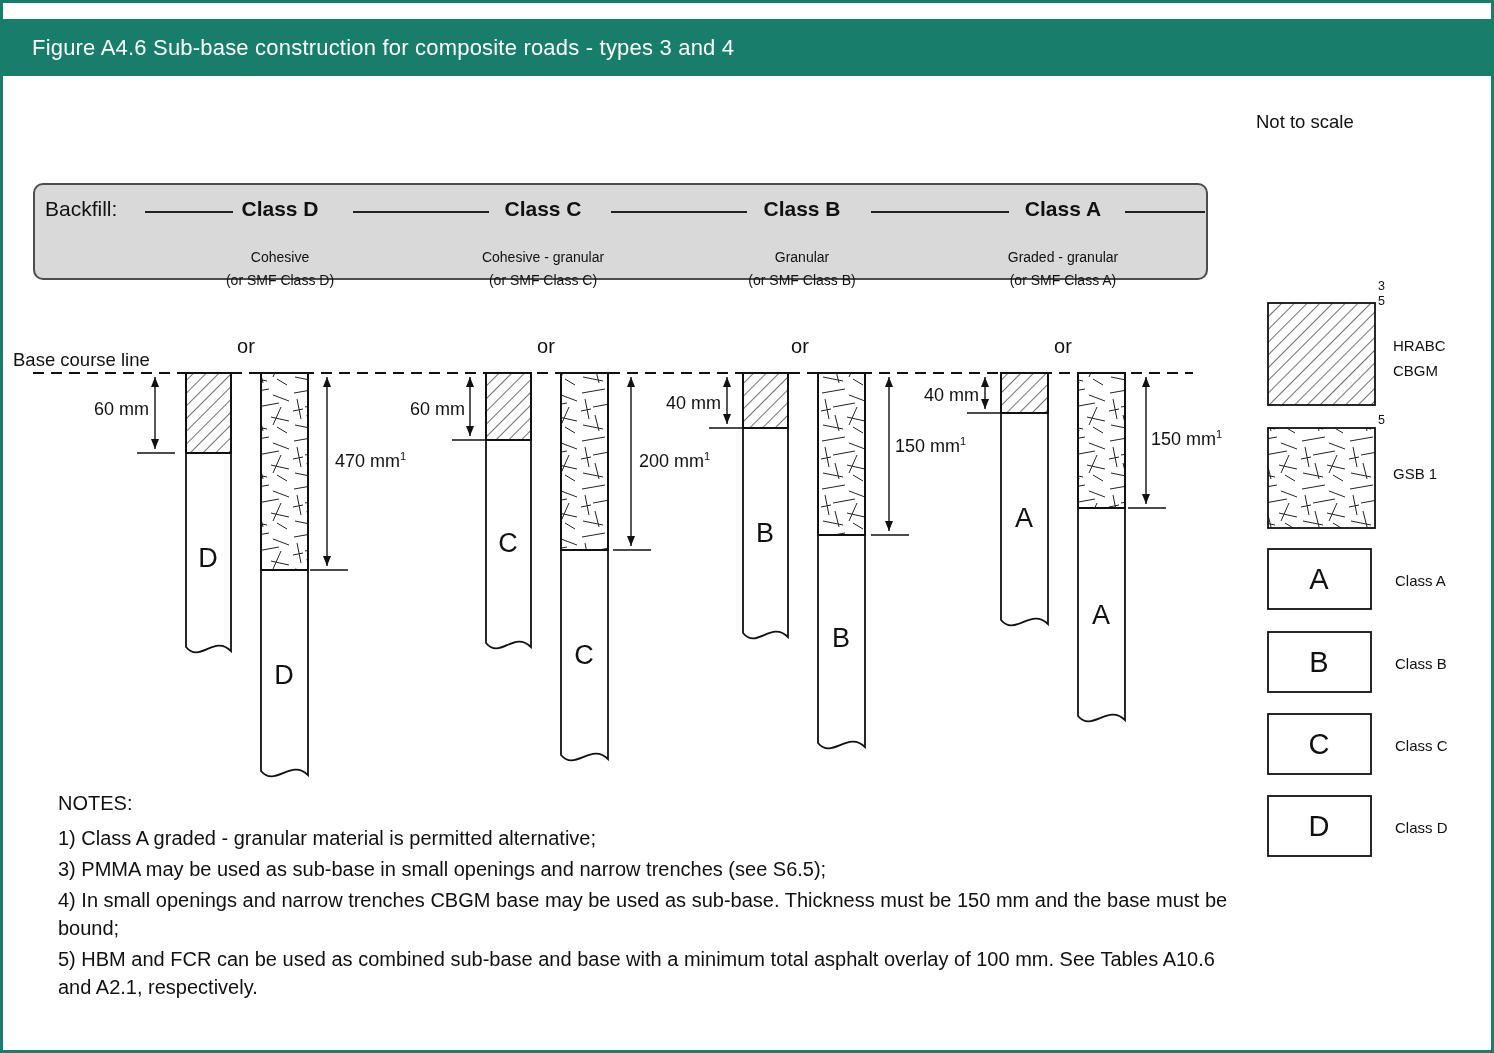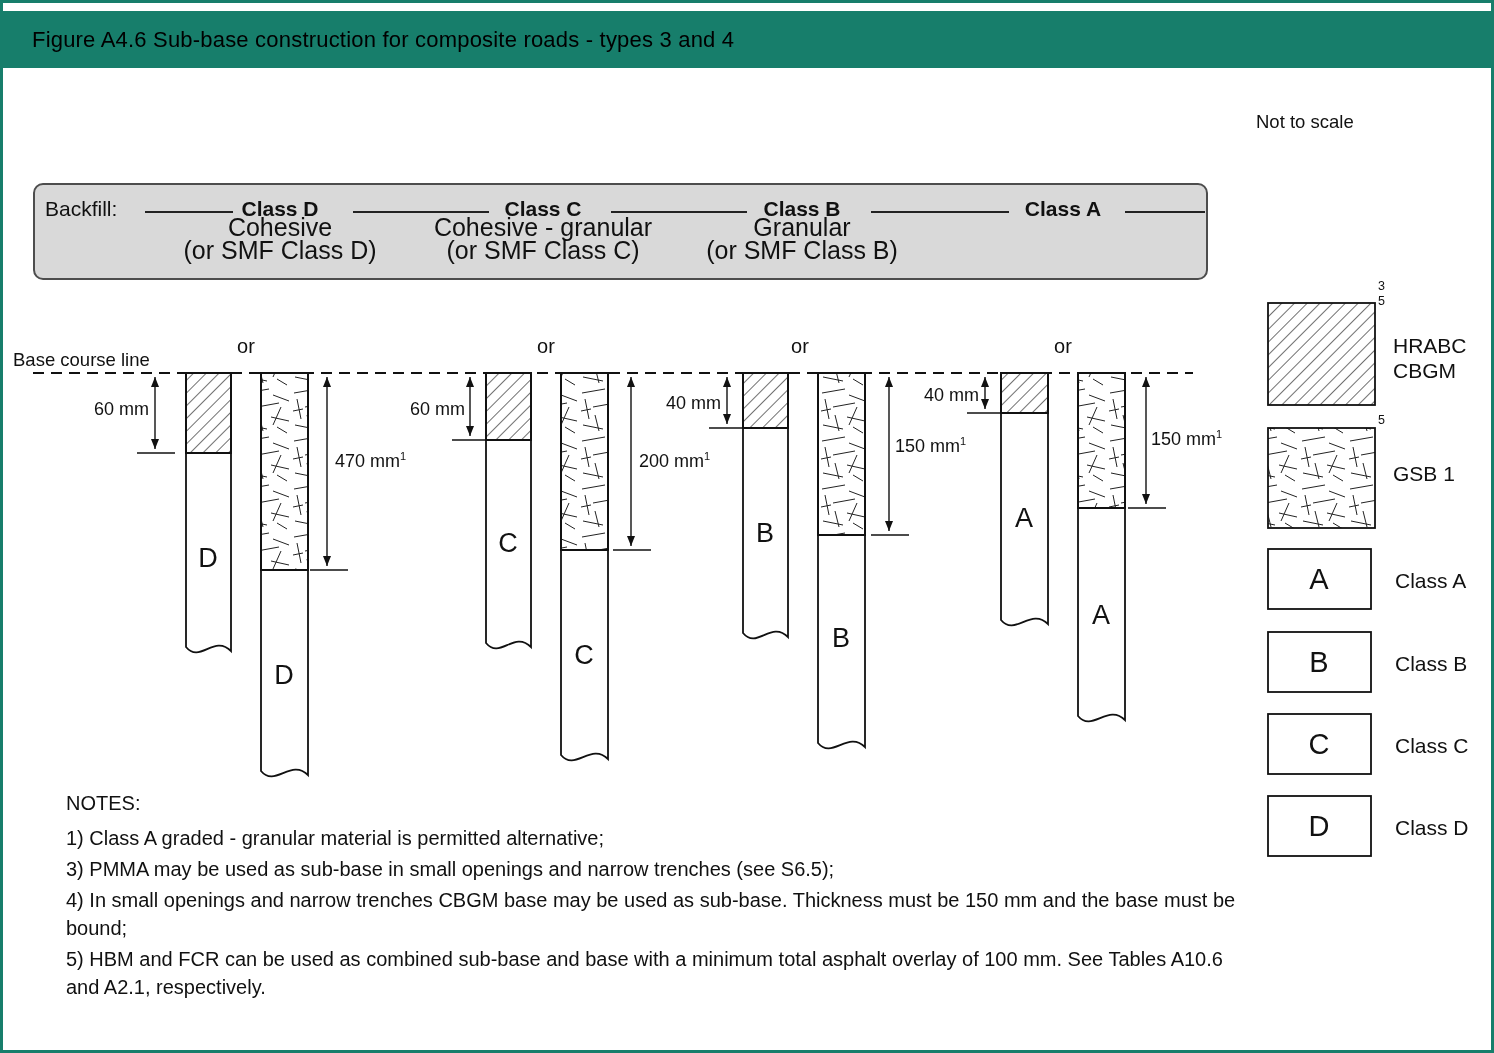--- a/index.html
+++ b/index.html
@@ -1,38 +1,38 @@
 <!DOCTYPE html>
 <html style="--accent: #177E6B; --panel: #D9D9D9; --ink: #111111;"><head>
 <meta charset="utf-8">
 <style>
 :root{--accent:#177E6B;--panel:#D9D9D9;--ink:#111111}
 *{margin:0;padding:0;box-sizing:border-box}
 html,body{background:#fff}
 body{width:1494px;height:1053px;font-family:"Liberation Sans",sans-serif;color:var(--ink)}
 .page{position:relative;width:1494px;height:1053px;border:3px solid var(--accent);background:#fff;overflow:hidden}
-.titlebar{position:absolute;top:8px;left:0;width:100%;height:57px;background:var(--accent);color:#000000;display:flex;align-items:center;padding-left:29px;font-size:22px;letter-spacing:.2px}
+.titlebar{position:absolute;top:16px;left:0;width:100%;height:57px;background:var(--accent);color:#ffffff;display:flex;align-items:center;padding-left:29px;font-size:22px;letter-spacing:.2px}
 .abs{position:absolute}
 .ctr{transform:translate(-50%,-50%);white-space:nowrap}
 .ctrx{transform:translateX(-50%);white-space:nowrap}
 .lbl{font-size:18.5px;white-space:nowrap}
 .backfill{position:absolute;left:30px;top:180px;width:1175px;height:97px;background:var(--panel);border:2px solid #4d4d4d;border-radius:10px}
 .bf-label{position:absolute;left:10px;top:12px;font-size:21px}
 .bf-name{position:absolute;top:12px;font-weight:bold;font-size:21px}
 .bf-rule{position:absolute;top:26px;height:0;border-top:2px solid #222}
-.bf-sub{position:absolute;top:31px;text-align:center;font-size:25px;line-height:23px}
+.bf-sub{position:absolute;top:61px;text-align:center;font-size:14px;line-height:23px}
 .or{font-size:20px}
 .dim{font-size:18px;white-space:nowrap}
 .dim sup{font-size:11px;vertical-align:super}
 .dim.r{text-align:right}
 .letter{font-size:27px}
 .leg-letter{font-size:29px}
-.leg-lbl{font-size:21px;line-height:25px;white-space:nowrap}
+.leg-lbl{font-size:15px;line-height:25px;white-space:nowrap}
 .supref{font-size:12.5px;line-height:13px}
-.notes{position:absolute;left:63px;top:789px;width:1170px}
+.notes{position:absolute;left:55px;top:789px;width:1170px}
 .notes-h{font-size:20px;margin-bottom:9px}
 .note-item{font-size:20px;line-height:28px;margin-bottom:3px}
 </style>
 </head>
 <body>
 
 <div class="page">
 
   <div class="titlebar">
     <span>Figure A4.6 Sub-base construction for composite roads - types 3 and 4</span>
@@ -57,20 +57,24 @@
       <div>Cohesive</div>
       <div>(or SMF Class D)</div>
     </div>
     <div class="bf-sub ctrx" style="left:508px">
       <div>Cohesive - granular</div>
       <div>(or SMF Class C)</div>
     </div>
     <div class="bf-sub ctrx" style="left:767px">
       <div>Granular</div>
       <div>(or SMF Class B)</div>
+    </div>
+    <div class="bf-sub ctrx" style="left:1028px">
+      <div>Graded - granular</div>
+      <div>(or SMF Class A)</div>
     </div>
   </div>
 
   <svg class="abs" style="left:0;top:0" width="1488" height="1047" viewBox="0 0 1488 1047">
     <defs>
       <pattern id="hatch" patternUnits="userSpaceOnUse" width="9" height="9" patternTransform="rotate(45)">
         <rect width="9" height="9" fill="#ffffff"></rect>
         <line x1="0" y1="0" x2="0" y2="9" stroke="#111" stroke-width="1.2"></line>
       </pattern>
       <pattern id="gsb" patternUnits="userSpaceOnUse" width="48" height="48">

